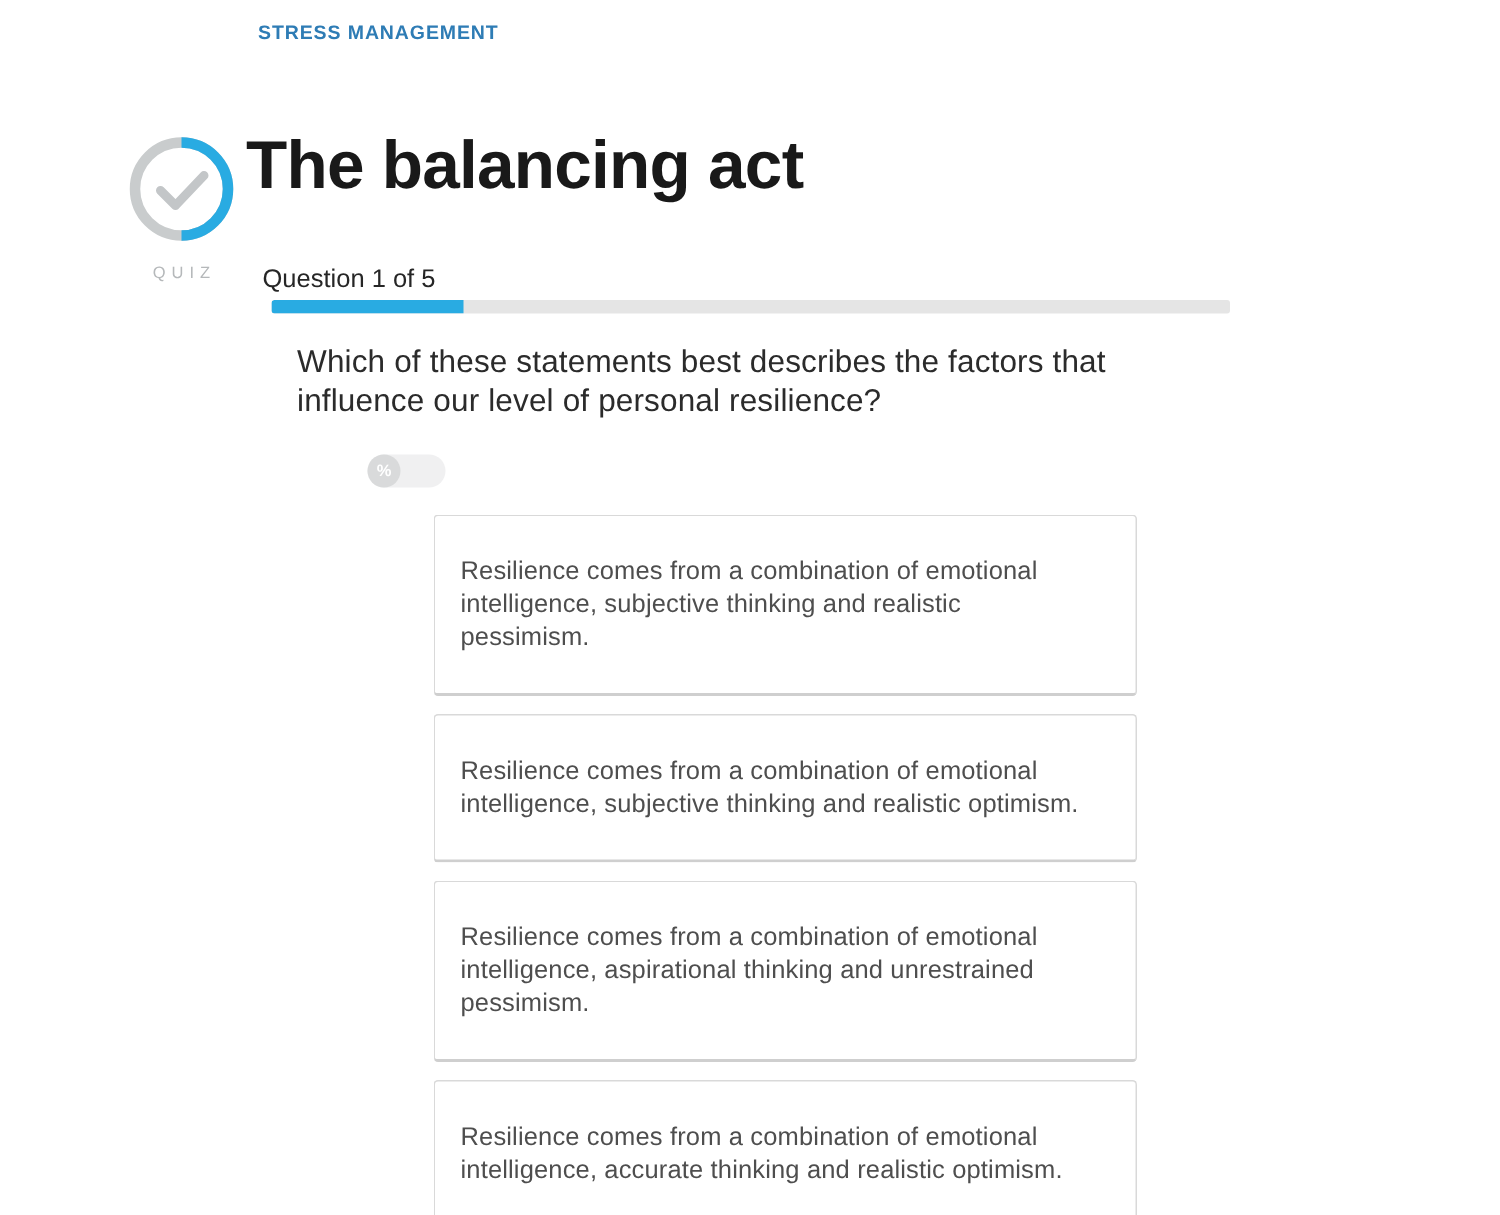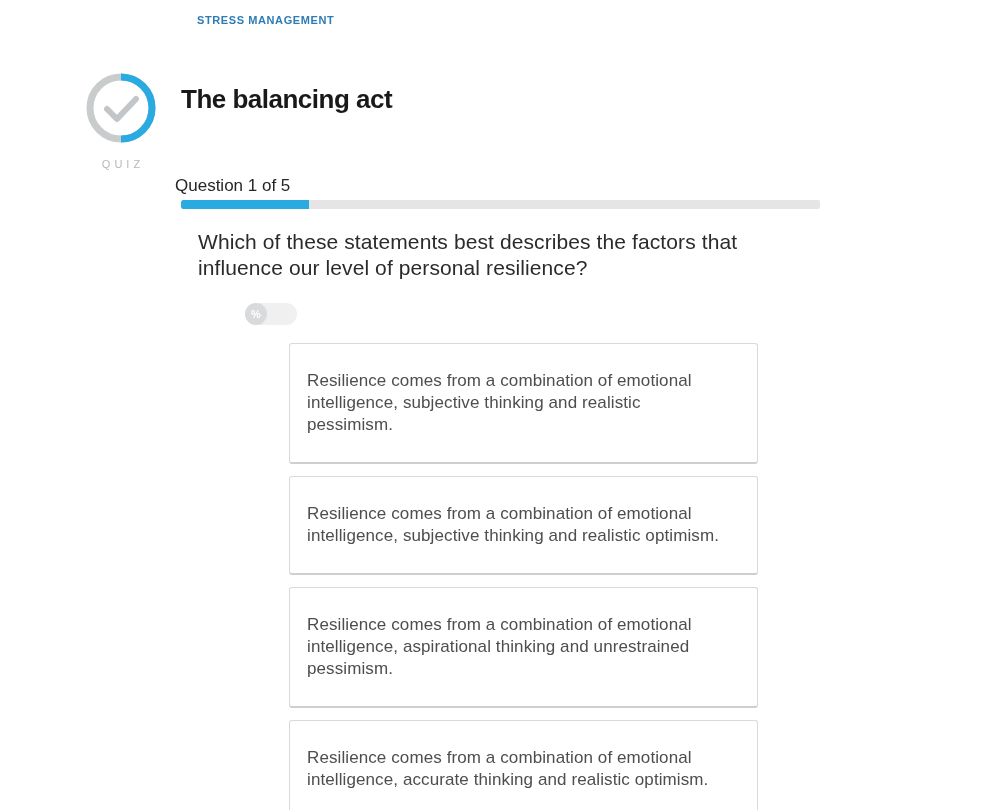--- a/index.html
+++ b/index.html
@@ -5,44 +5,44 @@
   * { margin: 0; padding: 0; box-sizing: border-box; }
   html, body {
     width: 1000px; height: 810px;
     background: #ffffff;
     font-family: "Liberation Sans", sans-serif;
     overflow: hidden;
     position: relative;
   }
   .category {
     position: absolute;
-    left: 197px; top: 14px;
-    font-size: 11px;
+    left: 172px; top: 14px;
+    font-size: 13px;
     font-weight: bold;
     letter-spacing: 0.6px;
     color: #2e7cb5;
   }
   .quiz-icon-block {
     position: absolute;
-    left: 83px; top: 70px;
+    left: 83px; top: 88px;
     width: 76px;
     text-align: center;
   }
   .quiz-icon-block svg { display: block; }
   .quiz-icon-label {
     margin-top: 12px;
     font-size: 11px;
     letter-spacing: 4px;
     color: #b5b8ba;
     text-indent: 4px; 
   }
   .page-title {
     position: absolute;
-    left: 181px; top: 84px;
-    font-size: 26px;
+    left: 164px; top: 84px;
+    font-size: 45px;
     font-weight: bold;
     color: #191919;
     letter-spacing: -0.5px;
   }
   .progress-label {
     position: absolute;
     left: 175px; top: 176px;
     font-size: 17px;
     color: #262626;
   }

